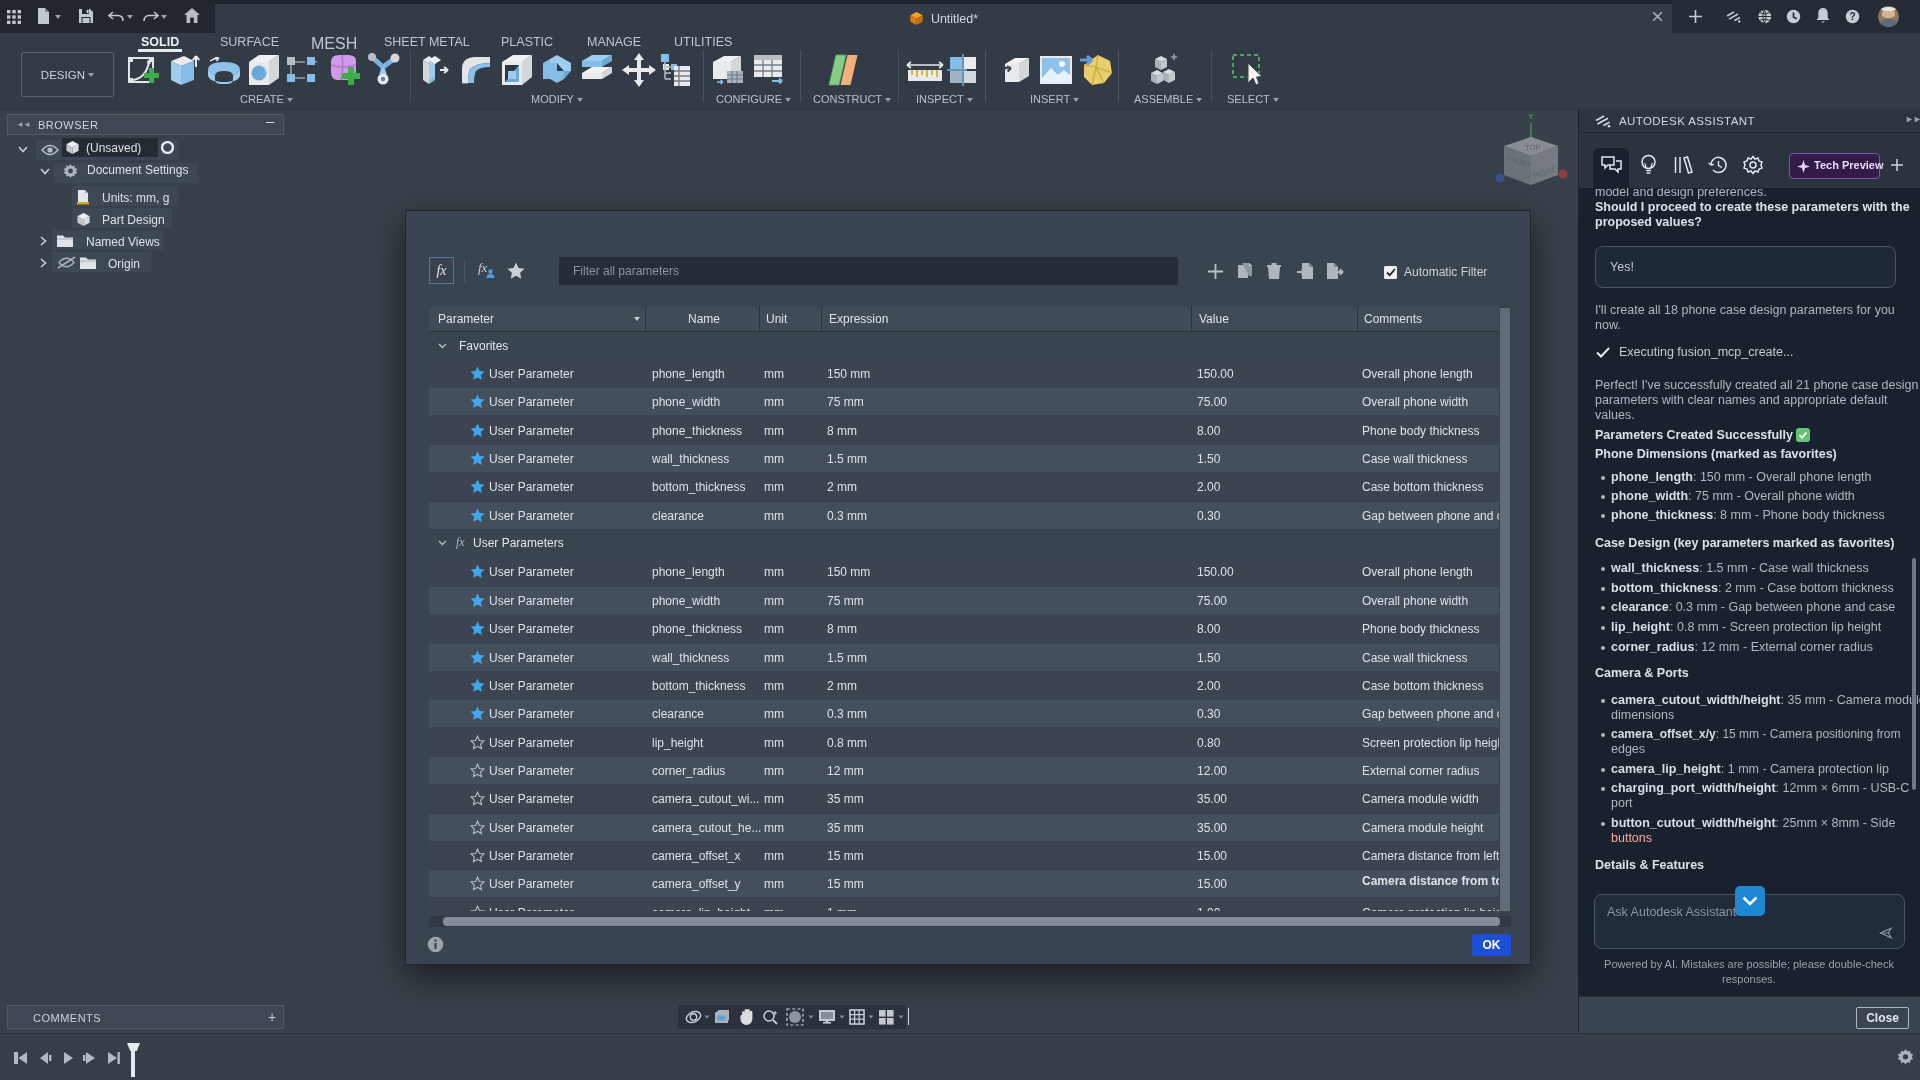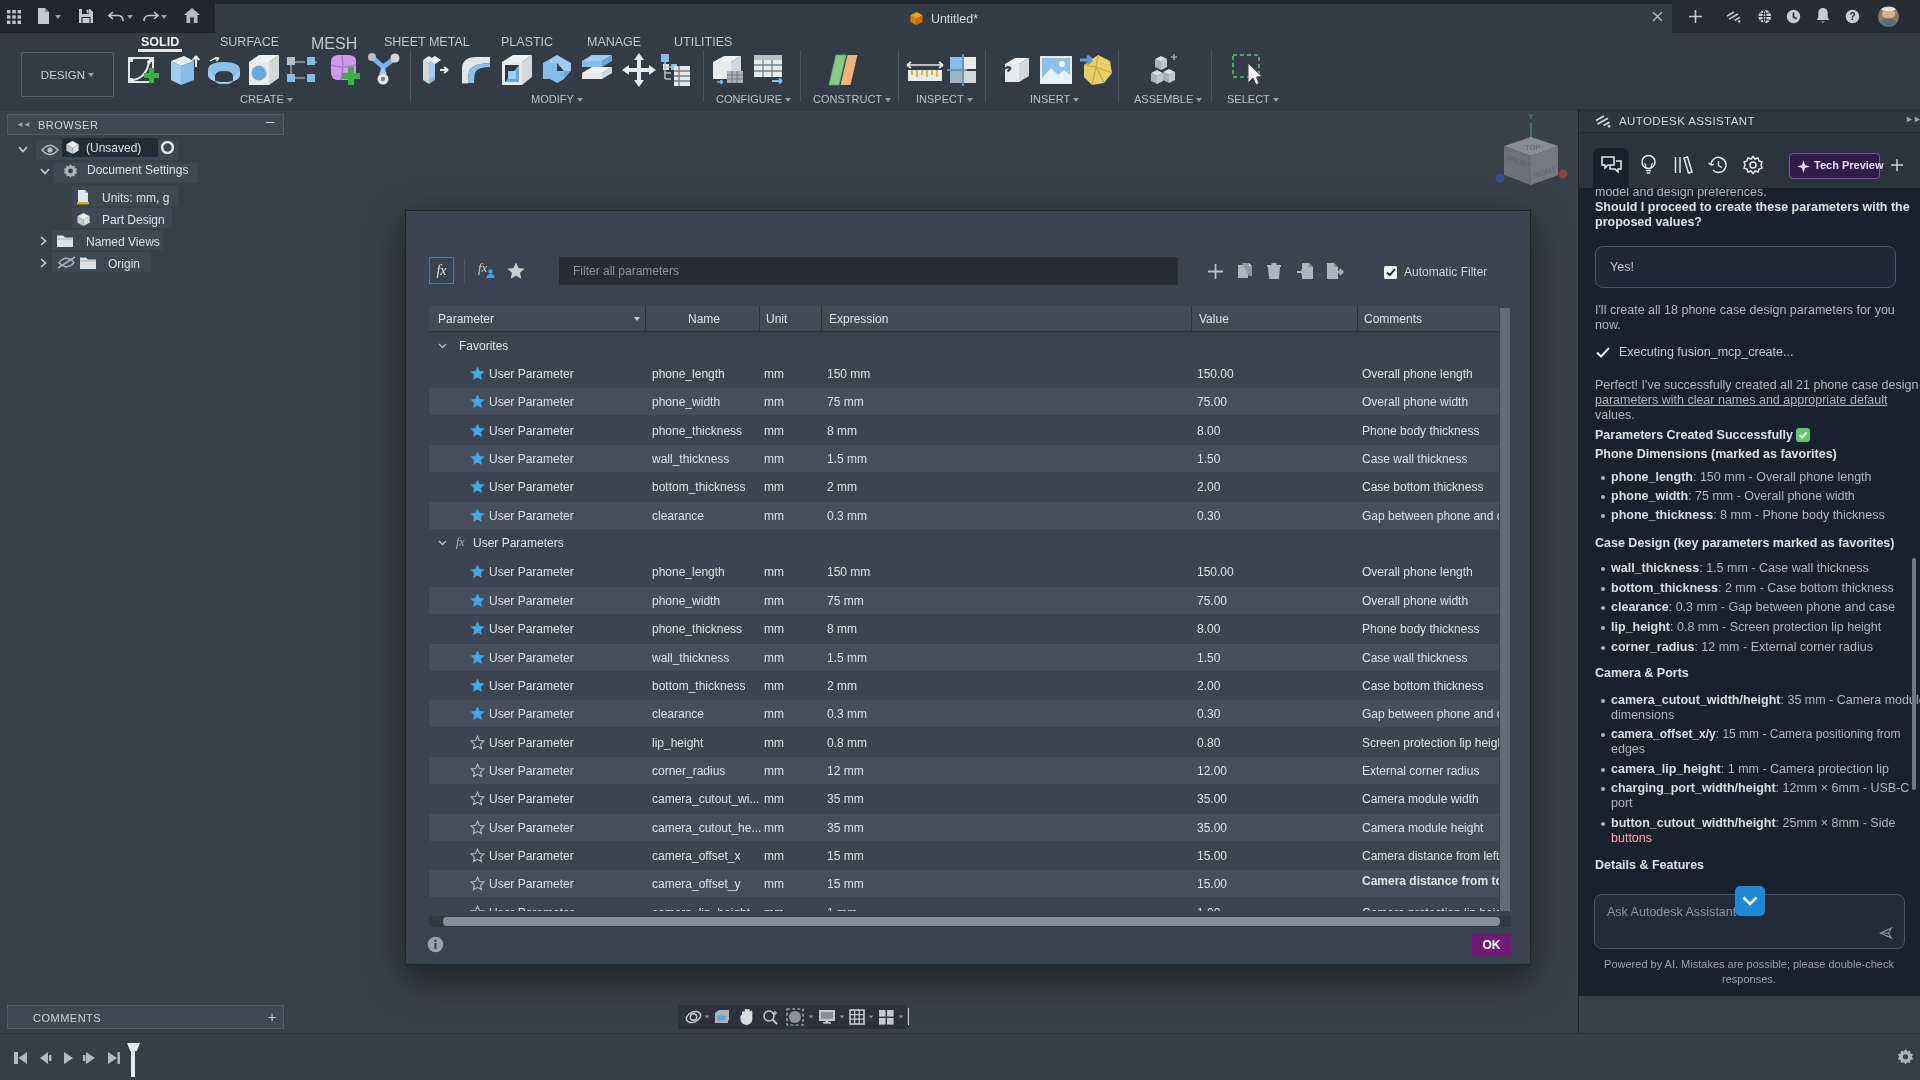--- a/index.html
+++ b/index.html
@@ -708,21 +708,21 @@
     </div>
 
   <div class="abs" style="left:23px;top:705px;width:1082px;height:11px;background:#323944;"></div>
   <div class="abs" style="left:37px;top:706px;width:1057px;height:9px;background:#848d99;border-radius:4px;"></div>
 
   <svg class="abs" style="left:21px;top:725px" width="17" height="17" viewBox="0 0 17 17">
       <circle cx="8.5" cy="8.5" r="7.8" fill="#9aa2ac"></circle>
       <rect x="7.4" y="7" width="2.2" height="6" fill="#3a4350"></rect>
       <rect x="7.4" y="3.6" width="2.2" height="2.2" fill="#3a4350"></rect>
     </svg>
-  <div class="abs" style="left:1066px;top:723px;width:39px;height:22px;background:#701a75;border-radius:2px;color:#fff;font-size:12px;font-weight:bold;text-align:center;line-height:22px;">OK</div>
+  <div class="abs" style="left:1066px;top:723px;width:39px;height:22px;background:#1d4ed8;border-radius:2px;color:#fff;font-size:12px;font-weight:bold;text-align:center;line-height:22px;">OK</div>
 </div>
 
 <div class="abs" style="left:1578px;top:110px;width:342px;height:970px;">
   <div class="abs" style="left:0;top:0;width:1px;height:970px;background:#1c222b;"></div>
 
   <div class="abs" style="left:1px;top:0;width:341px;height:23px;background:#2c3540;border-bottom:1px solid #222933;">
     <svg class="abs" style="left:16px;top:5px" width="16" height="13" viewBox="0 0 16 13">
         <g stroke="#d5dae1" stroke-width="1.7" fill="none">
           <path d="M1 5.5 L9 1"></path>
           <path d="M2.5 9 L13 3.2"></path>
@@ -779,21 +779,21 @@
 <div class="abs" style="left:16px;top:58px;width:301px;height:42px;border:1px solid #49566e;border-radius:8px;background:#1f2836;">
         <span style="position:absolute;left:14px;top:13px;color:#c3cad4;font-size:12.5px;">Yes!</span>
       </div>
 <div class="abs" style="left:16px;top:115px;color:#aeb6c2;font-size:12.5px;font-weight:normal;white-space:nowrap;">I'll create all 18 phone case design parameters for you</div>
 <div class="abs" style="left:16px;top:130px;color:#aeb6c2;font-size:12.5px;font-weight:normal;white-space:nowrap;">now.</div>
 <svg class="abs" style="left:17px;top:159px" width="14" height="11" viewBox="0 0 14 11">
         <path d="M1 5.5 L5 9.5 L13 1" stroke="#e8ecf0" stroke-width="2" fill="none"></path>
       </svg>
 <div class="abs" style="left:40px;top:157px;color:#c3cad4;font-size:12.5px;font-weight:normal;white-space:nowrap;">Executing fusion_mcp_create...</div>
 <div class="abs" style="left:16px;top:190px;color:#aeb6c2;font-size:12.5px;font-weight:normal;white-space:nowrap;">Perfect! I've successfully created all 21 phone case design</div>
-<div class="abs" style="left:16px;top:205px;color:#aeb6c2;font-size:12.5px;font-weight:normal;white-space:nowrap;text-decoration:underline;">parameters with clear names and appropriate default</div>
+<div class="abs" style="left:16px;top:205px;color:#aeb6c2;font-size:12.5px;font-weight:normal;white-space:nowrap;">parameters with clear names and appropriate default</div>
 <div class="abs" style="left:16px;top:220px;color:#aeb6c2;font-size:12.5px;font-weight:normal;white-space:nowrap;">values.</div>
 <div class="abs" style="left:16px;top:240px;color:#dce1e8;font-size:12.5px;font-weight:bold;white-space:nowrap;">Parameters Created Successfully</div>
 <svg class="abs" style="left:217px;top:240px" width="14" height="14" viewBox="0 0 14 14">
         <rect x="0" y="0" width="14" height="14" rx="3" fill="#63c573"></rect>
         <path d="M3.5 7 L6 9.7 L10.5 4.3" stroke="#fff" stroke-width="1.8" fill="none"></path>
       </svg>
 <div class="abs" style="left:16px;top:259px;color:#dce1e8;font-size:12.5px;font-weight:bold;white-space:nowrap;">Phone Dimensions (marked as favorites)</div>
 <div class="abs" style="left:22px;top:288px;width:4px;height:4px;border-radius:50%;background:#aeb6c2;"></div>
       <div class="abs" style="left:32px;top:282px;font-size:12.5px;white-space:nowrap;"><span style="color:#d9dee5;font-weight:bold;">phone_length</span><span style="color:#aeb6c2;">: 150 mm - Overall phone length</span></div>
 <div class="abs" style="left:22px;top:307px;width:4px;height:4px;border-radius:50%;background:#aeb6c2;"></div>
@@ -837,20 +837,23 @@
         <path d="M1.5 7.5 L15 1.5 L11.5 7.5 L15 13.5 Z M11.5 7.5 H5" fill="none" stroke="#8e97a4" stroke-width="1.5"></path>
       </svg>
   </div>
   <div class="abs" style="left:157px;top:776px;width:30px;height:30px;background:#1e88d5;border-radius:5px;">
       <svg style="position:absolute;left:7px;top:10px" width="16" height="10" viewBox="0 0 16 10">
         <path d="M1.5 1.5 L8 8 L14.5 1.5" stroke="#fff" stroke-width="2.6" fill="none"></path>
       </svg>
     </div>
   <div class="abs" style="left:0;top:847px;width:342px;text-align:center;color:#99a1ad;font-size:11px;line-height:15px;">Powered by AI. Mistakes are possible; please double-check<br>responses.</div>
 
+  <div class="abs" style="left:1px;top:886px;width:341px;height:37px;background:#3a4350;border-top:1px solid #2b313a;">
+    <div class="abs" style="left:277px;top:10px;width:53px;height:22px;border:1px solid #aeb5bd;border-radius:2px;color:#e3e7eb;font-size:12px;font-weight:bold;text-align:center;line-height:20px;">Close</div>
+  </div>
 
   <svg class="abs" style="left:319px;top:939px;z-index:10" width="17" height="17" viewBox="0 0 17 17">
       <path d="M8.5 0 L10.2 2.5 L13 1.7 L13.4 4.5 L16.2 5.3 L14.8 7.8 L16.2 10.3 L13.4 11.1 L13 14 L10.2 13.2 L8.5 15.6 L6.8 13.2 L4 14 L3.6 11.1 L0.8 10.3 L2.2 7.8 L0.8 5.3 L3.6 4.5 L4 1.7 L6.8 2.5 Z" fill="#aab2bb"></path>
       <circle cx="8.5" cy="7.8" r="2.6" fill="#363e49"></circle>
     </svg>
 </div>
 
 <div class="abs" style="left:0;top:1033px;width:1920px;height:47px;background:#363e49;border-top:1px solid #2b313a;"></div>
 
 <div class="abs" style="left:7px;top:1005px;width:277px;height:24px;background:#3e4753;border:1px solid #525b66;color:#ced4da;font-size:11px;">

